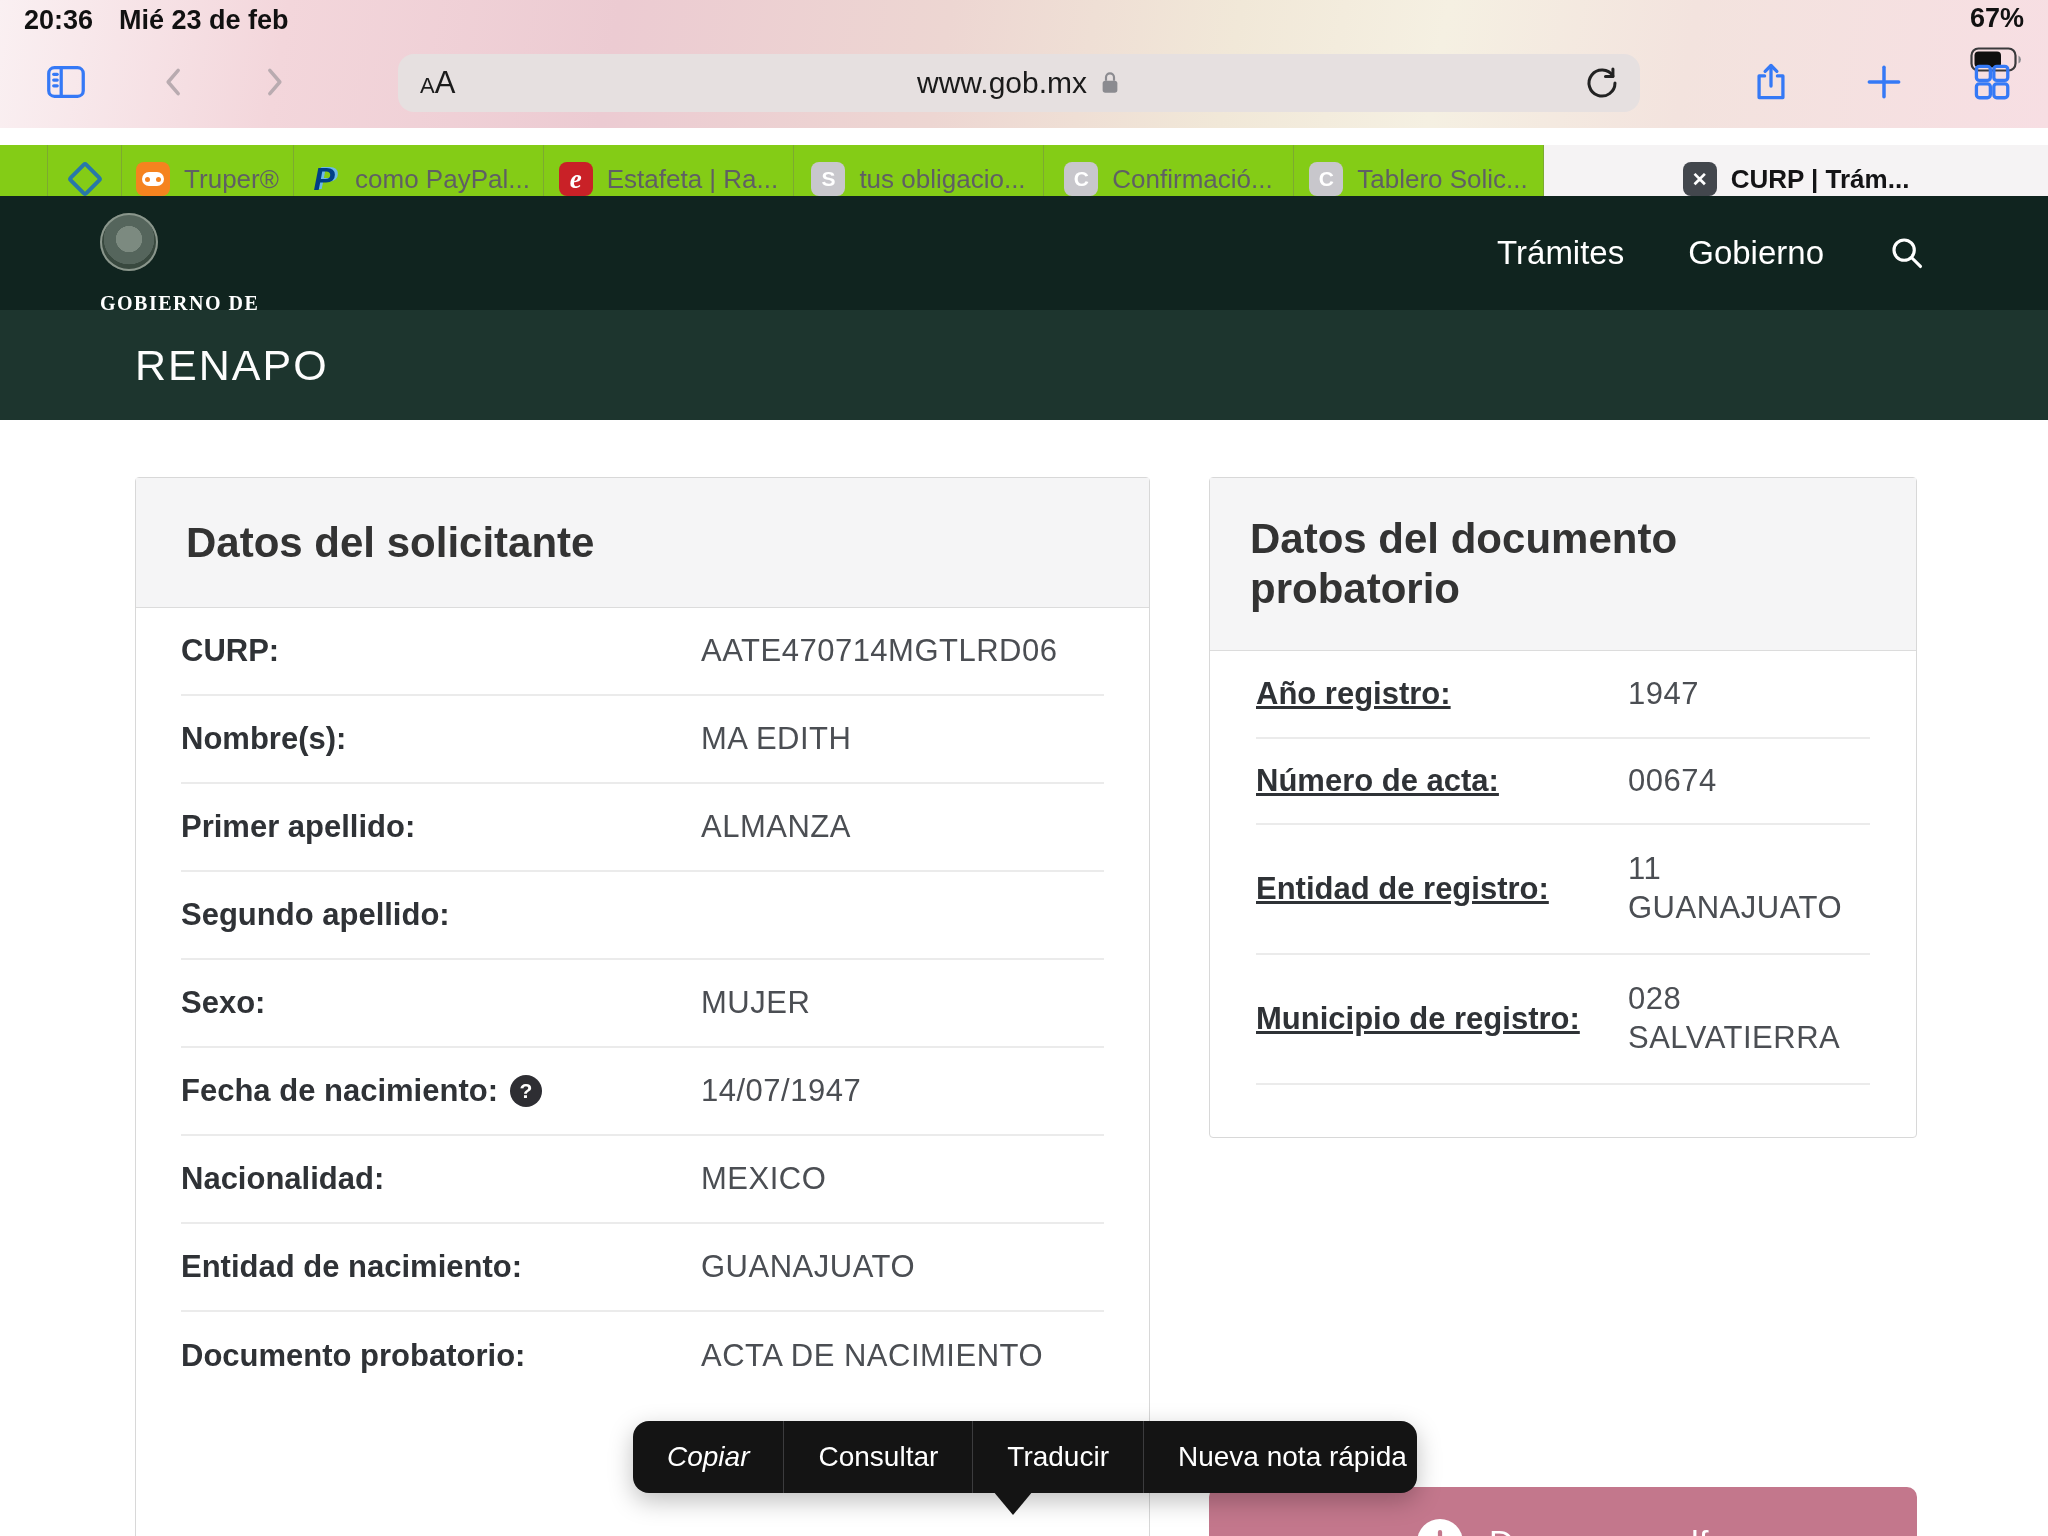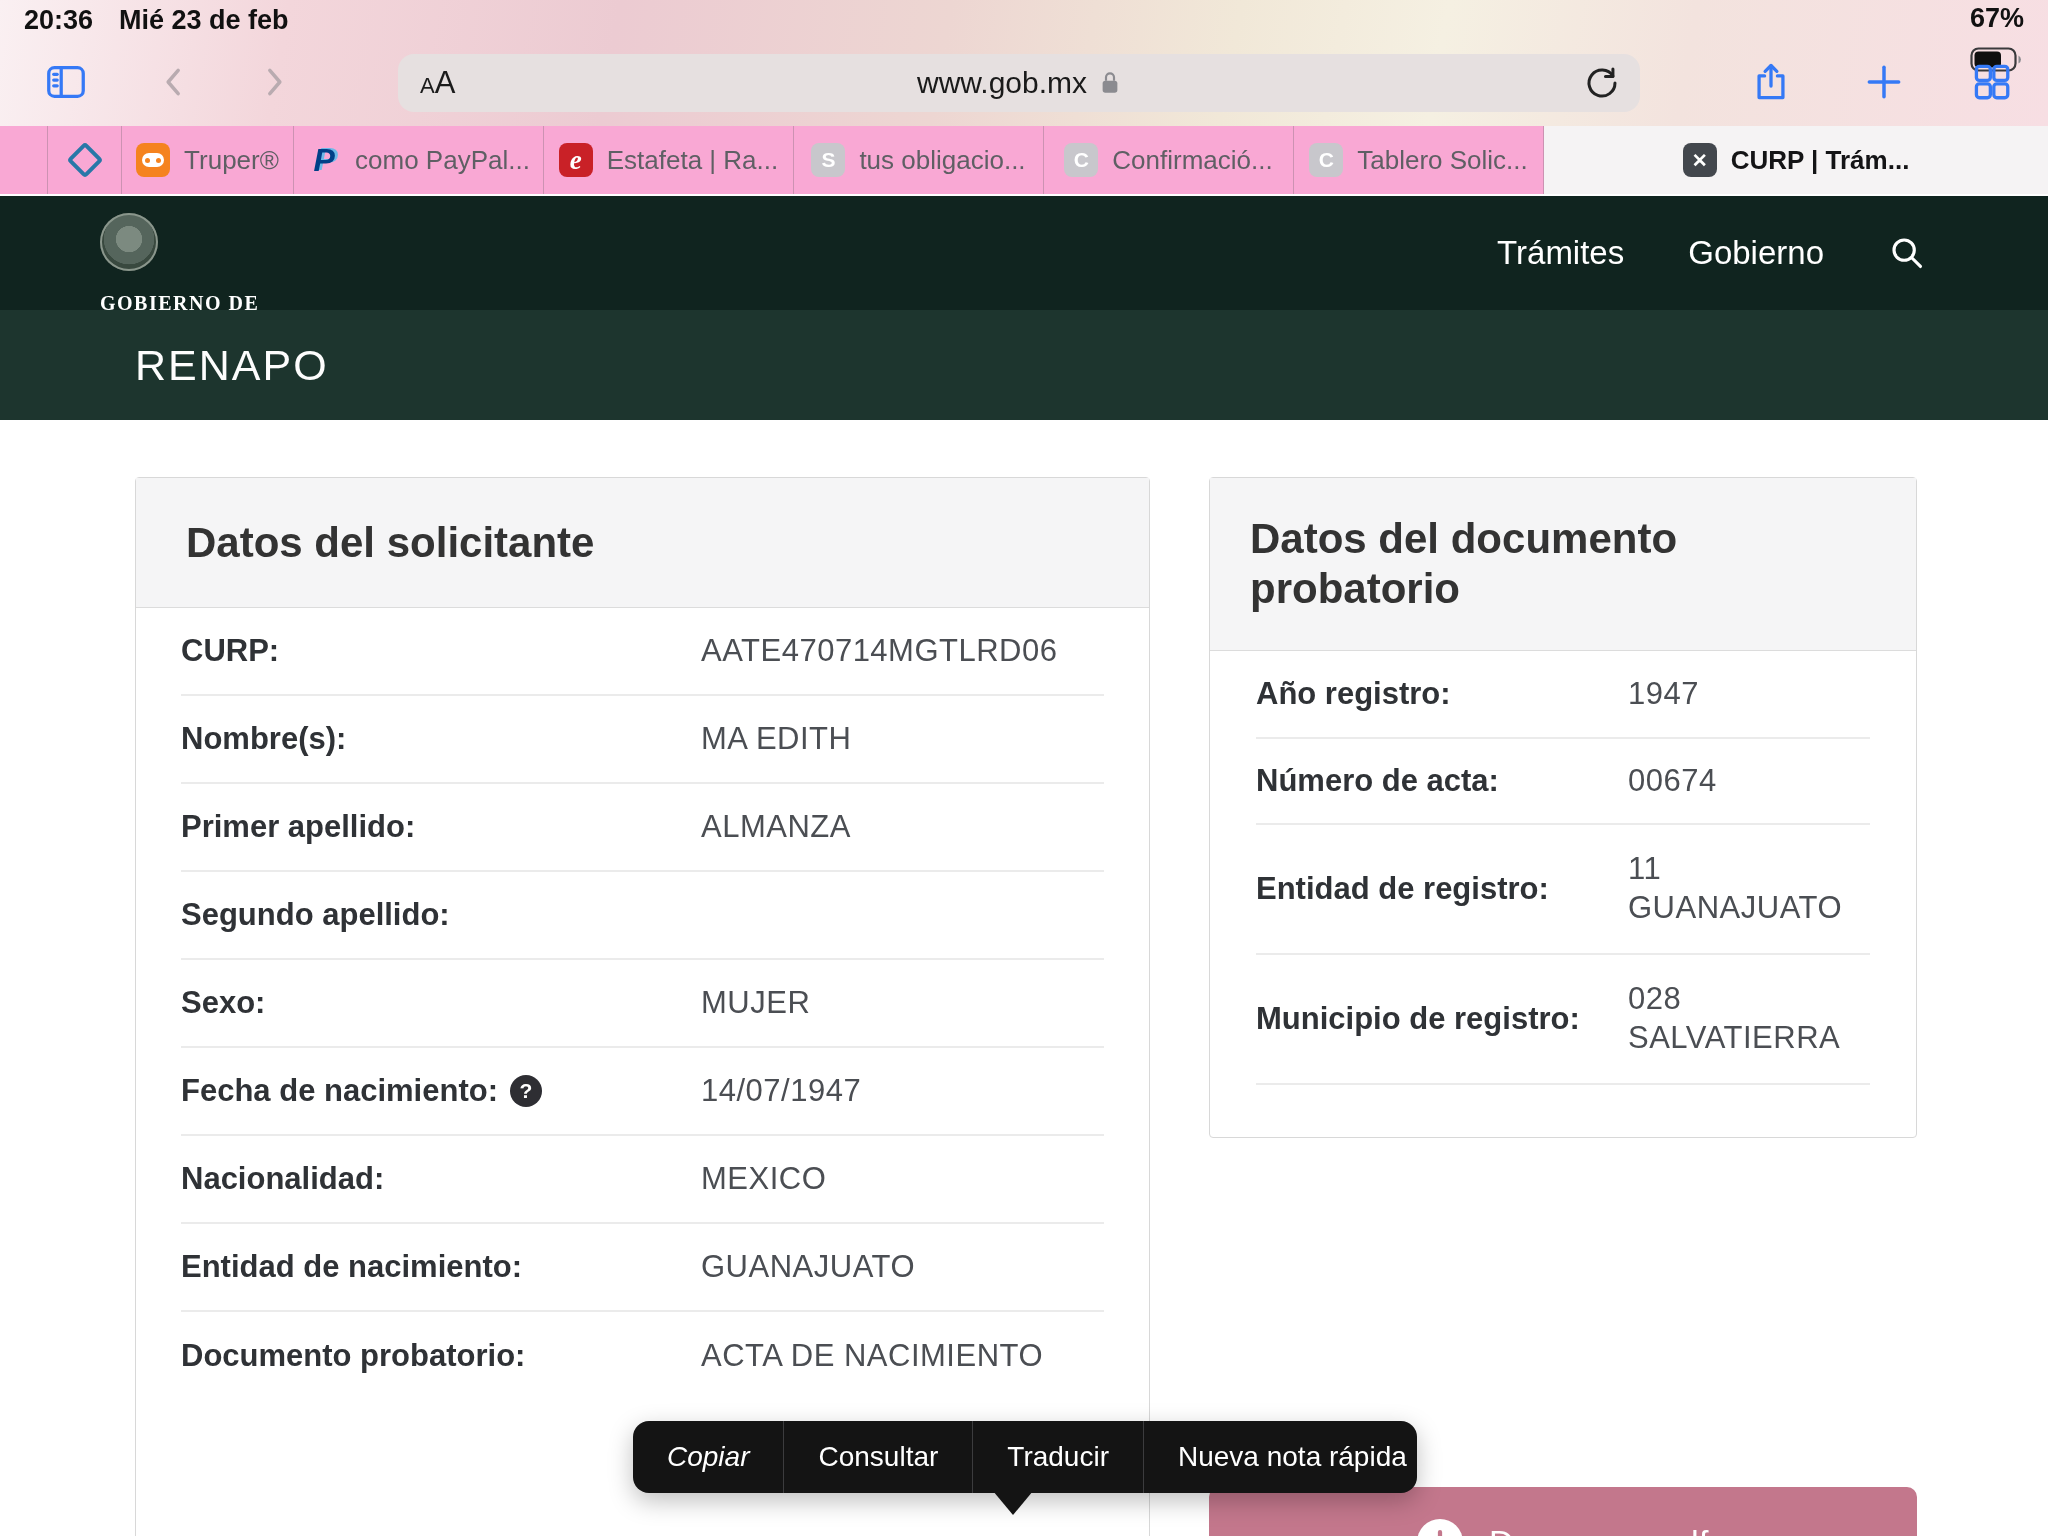--- a/index.html
+++ b/index.html
@@ -25,22 +25,22 @@
   .url-pill { position:absolute; left:398px; top:16px; width:1242px; height:58px;
     background:#e6e0e0; border-radius:16px; display:flex; align-items:center; }
   .aa-btn { position:absolute; left:22px; font-size:31px; color:#1b1b1b; font-weight:500; }
   .aa-btn .small-a { font-size:22px; }
   .url-center { width:100%; text-align:center; font-size:30px; color:#1a1a1a;
     display:flex; align-items:center; justify-content:center; gap:12px; }
   .reload { position:absolute; right:16px; top:7px; width:44px; height:44px; color:#222;
     display:flex; align-items:center; justify-content:center; }
 
   
-  .tab-bar { position:absolute; left:0; top:126px; width:2048px; height:68px;
-    background:#f9a8d4; display:flex; }
+  .tab-bar { position:absolute; left:0; top:145px; width:2048px; height:68px;
+    background:#84cc16; display:flex; }
   .tab { height:68px; display:flex; align-items:center; justify-content:center; gap:14px;
     border-right:1px solid rgba(110,100,105,.32); font-size:26px; color:#5f5f64; overflow:hidden; }
   .tab.active { background:#f5f3f4; color:#141416; font-weight:700; border-right:none; }
   .fav { width:34px; height:34px; border-radius:8px; flex:0 0 auto; display:flex;
     align-items:center; justify-content:center; font-weight:700; color:#fff; position:relative; }
   .fav-diamond { width:26px; height:26px; border:4px solid #2878a8; transform:rotate(45deg);
     border-radius:4px; background:transparent; }
   .fav-orange { background:#f5831f; }
   .fav-orange::before { content:""; position:absolute; width:22px; height:14px;
     background:#fff; border-radius:8px; }
@@ -88,21 +88,21 @@
   .row { display:flex; align-items:center; border-bottom:2px solid #ebebeb; }
   .card-left .row { min-height:88px; }
   .card-left .row:last-child { border-bottom:none; }
   .card-right .rows { padding:0 46px; }
   .card-right .row-a { min-height:88px; }
   .card-right .row-b { min-height:86px; }
   .card-right .row-tall { min-height:130px; }
   .row-label { font-size:31px; font-weight:600; color:#2f3236; display:flex;
     align-items:center; line-height:1.25; }
   .card-left .row-label { width:520px; flex:0 0 auto; }
-  .card-right .row-label { width:372px; flex:0 0 auto; }
+  .card-right .row-label { width:372px; flex:0 0 auto;text-decoration:underline; }
   .row-value { flex:1; font-size:31px; font-weight:400; color:#4b4e53; letter-spacing:.5px;
     line-height:1.25; }
   .pre { white-space:pre-line; }
   .help-badge { width:32px; height:32px; border-radius:50%; background:#2e2e33; color:#fff;
     font-size:21px; font-weight:700; display:inline-flex; align-items:center;
     justify-content:center; margin-left:12px; cursor:pointer; }
 
   
   .ctx-menu { position:absolute; left:633px; top:1421px; width:784px; height:72px;
     background:#141414; border-radius:16px; display:flex; align-items:stretch;

